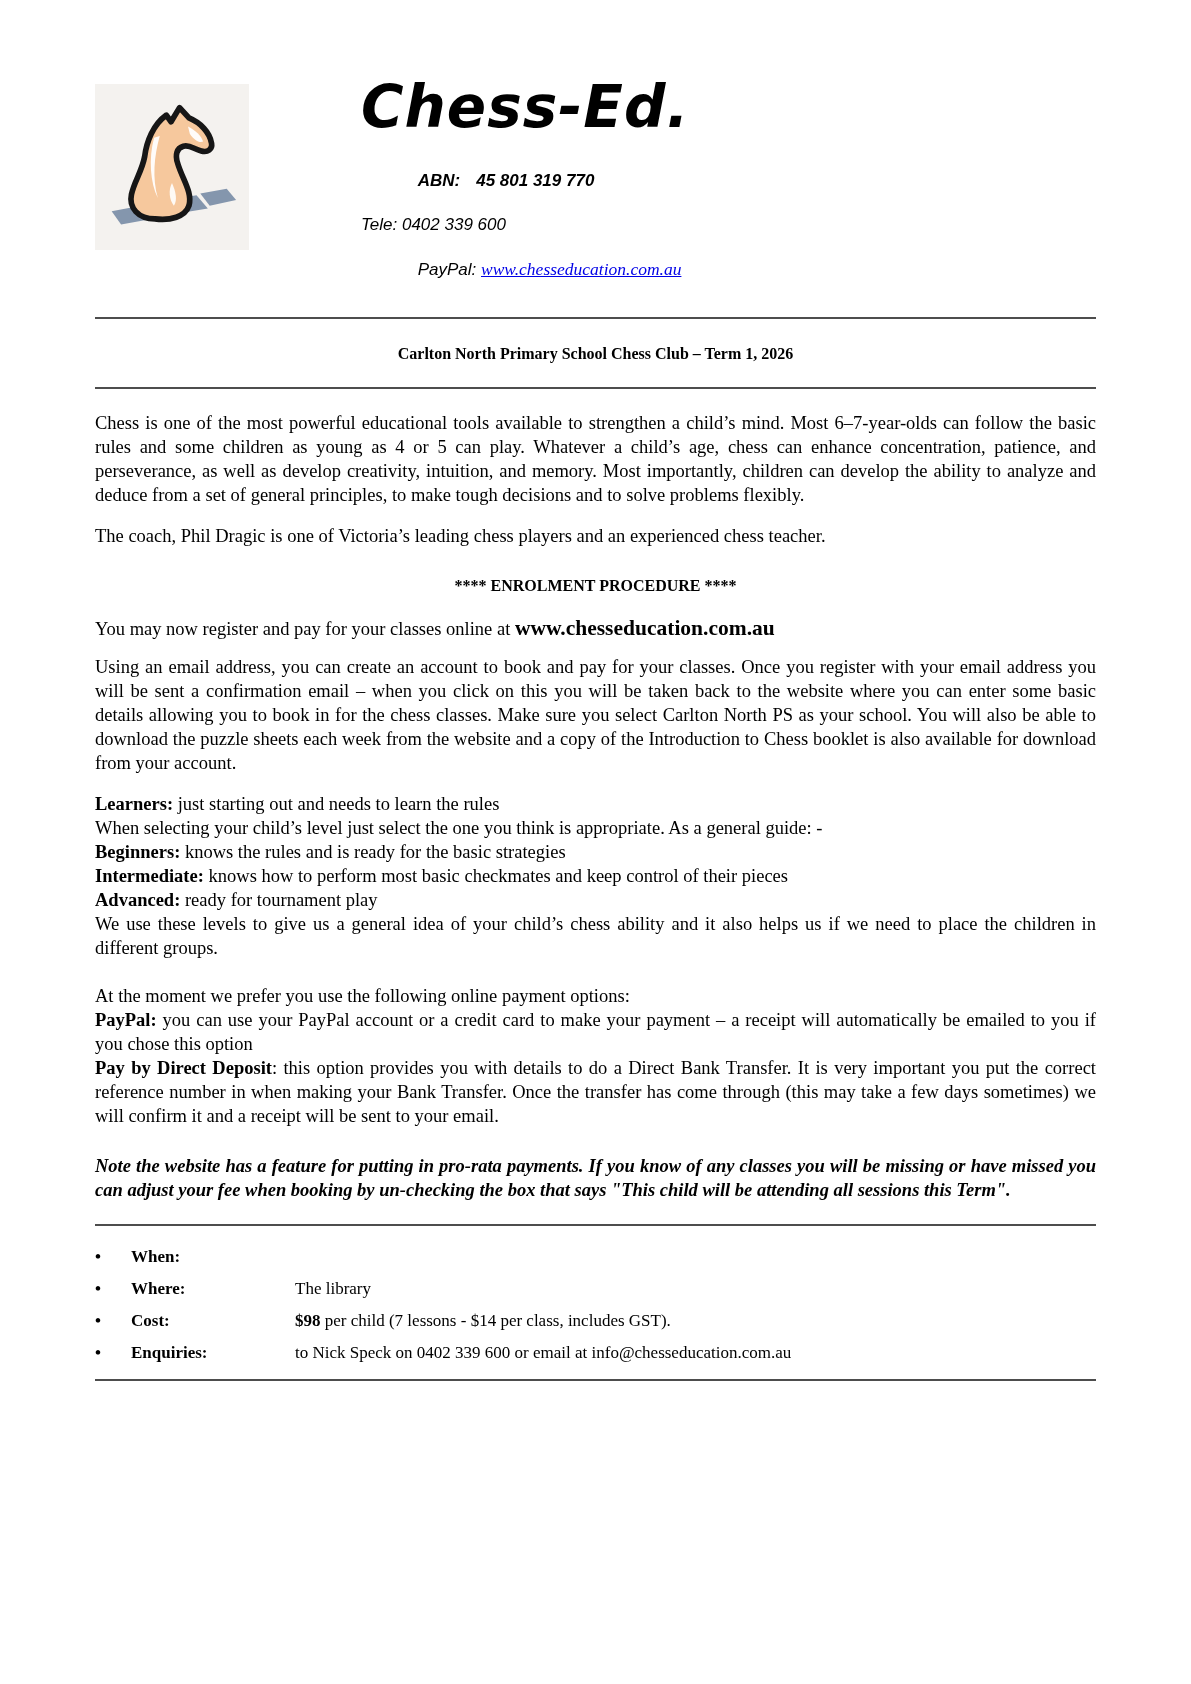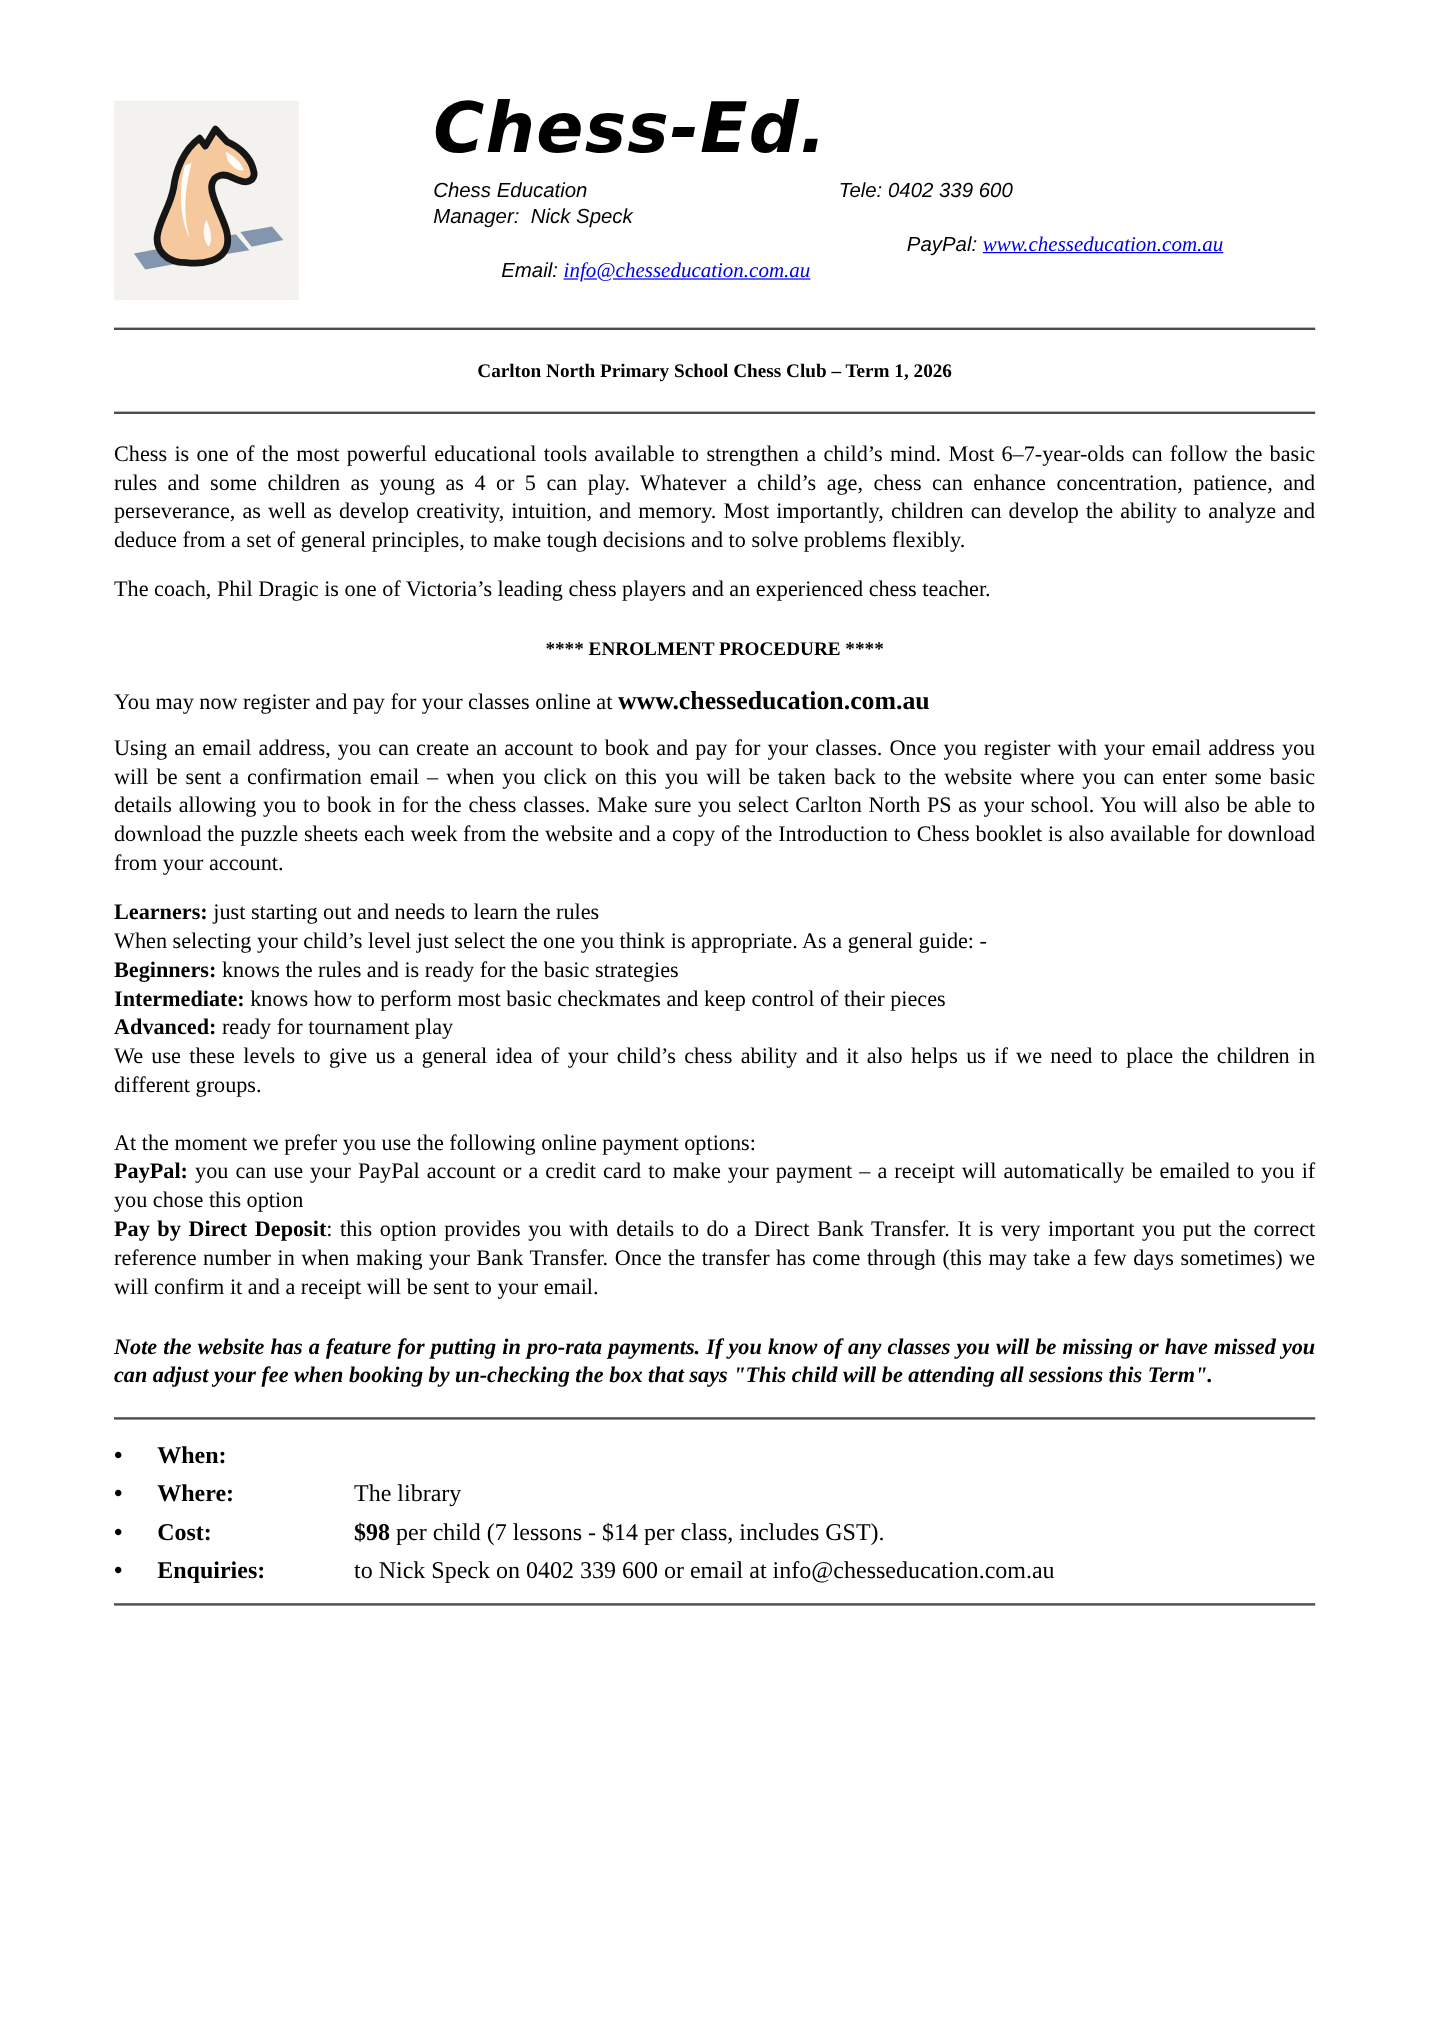--- a/index.html
+++ b/index.html
@@ -46,21 +46,21 @@
   }
   .register-line{margin:0 0 14px;}
   .txt-lg{font-size:21.5px;}
   .block{margin:0 0 24px;}
   .block .just{text-align:justify;}
   .note{
     font-weight:bold;font-style:italic;text-align:justify;
     margin:26px 0 22px;
   }
   
-  .info-list{margin:18px 95px 12px;font-size:20px;line-height:25px;}
+  .info-list{margin:18px 95px 12px;font-size:17px;line-height:25px;}
   .info-row{display:grid;grid-template-columns:36px 164px 1fr;margin-bottom:7px;}
   .info-row:last-child{margin-bottom:0;}
   .info-bullet{font-weight:bold;}
   .info-bullet::before{content:"\2022";}
   .info-label{font-weight:bold;}
   .rule.bottom{margin-top:14px;}
 </style>
 </head>
 <body>
 
@@ -76,28 +76,24 @@
         </g>
         <path d="M52,130 C34,130 24,118 27,104 C30,90 38,80 41,64 C43,48 50,30 64,20 L69,27 L78,12 L88,23 C100,28 110,38 112,50 C113,56 108,60 101,58 C93,56 89,51 82,53 C75,55 73,62 76,71 C81,88 92,102 88,116 C84,128 68,132 52,130 Z" fill="var(--knight-fill)" stroke="var(--knight-outline)" stroke-width="6" stroke-linejoin="round"></path>
         <path d="M57,42 C51,64 49,86 55,108 C47,92 45,66 51,44 Z" fill="#ffffff" opacity="0.95"></path>
         <path d="M87,32 C95,36 101,42 103,48 C99,50 93,46 89,40 Z" fill="#ffffff" opacity="0.95"></path>
         <path d="M70,92 C74,101 76,110 72,116 C67,110 66,99 70,92 Z" fill="#ffffff" opacity="0.9"></path>
       </svg>
     </div>
     <div class="header-right">
       <div class="brand">Chess-Ed.</div>
       <div class="contact-cols">
-        <div class="contact-col">
-          <div class="c-line">Chess Education</div>
-          <div class="c-line">Manager:  Nick Speck</div>
+        <div class="contact-col col2">
           <div class="c-line">
-            <span>Email: </span><a class="link">info@chesseducation.com.au</a>
+            <span class="abn-label">ABN:</span><span class="abn-value">45 801 319 770</span>
           </div>
-        </div>
-        <div class="contact-col col2">
           <div class="c-line">Tele: 0402 339 600</div>
           <div class="c-line">
             <span>PayPal: </span><a class="link">www.chesseducation.com.au</a>
           </div>
         </div>
       </div>
     </div>
   </div>
 
   <div class="rule r1"></div>

